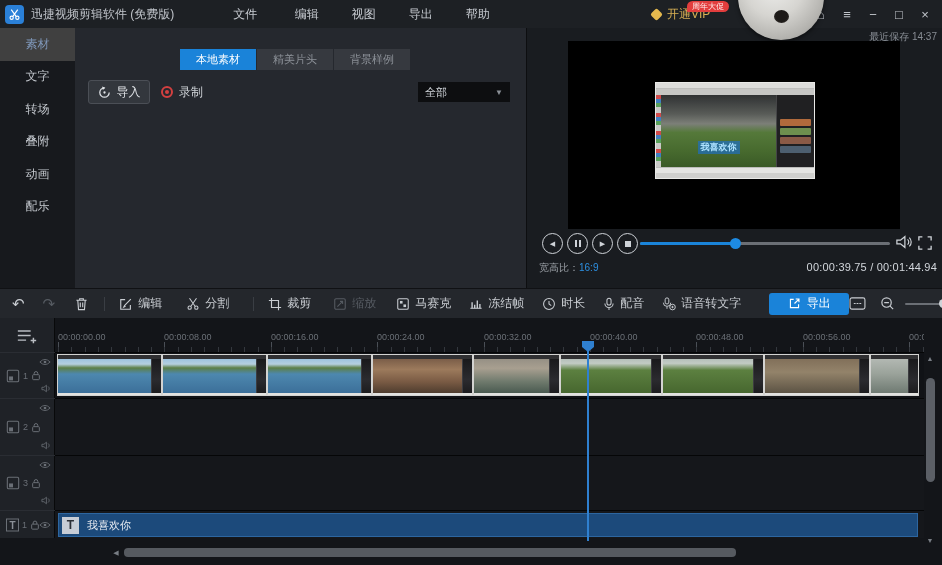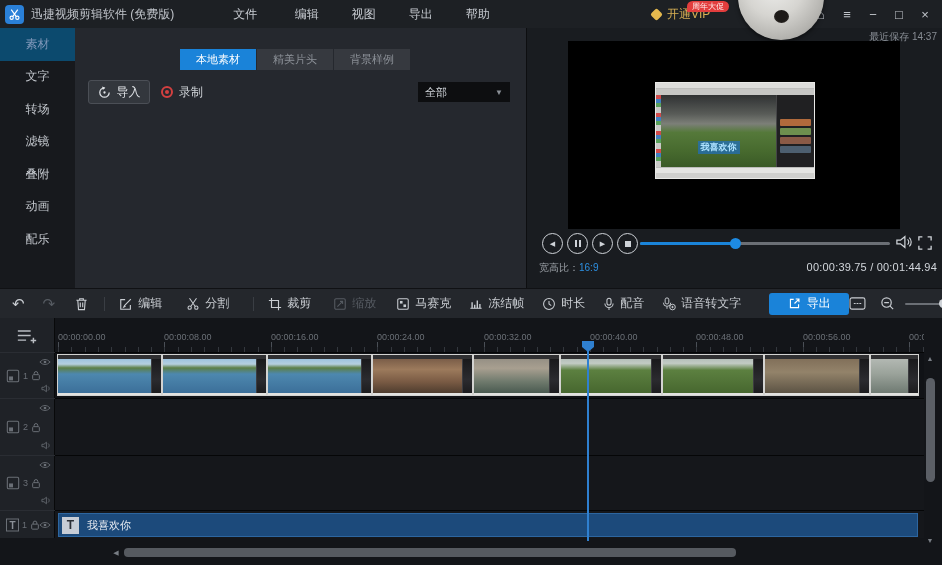--- a/index.html
+++ b/index.html
@@ -20,21 +20,21 @@
   .mascot { position:absolute; left:738px; top:-46px; width:86px; height:86px; border-radius:50%; z-index:9;
             background:radial-gradient(circle at 42% 38%, #ececea 0%, #d6d5d1 40%, #b3b2ae 72%, #84837f 100%);
             box-shadow:0 2px 4px rgba(0,0,0,.5); }
   .mascot::after { content:""; position:absolute; left:36px; top:56px; width:15px; height:13px; border-radius:50%; background:radial-gradient(circle at 50% 45%, #1d1a18 55%, #4a4542 100%); }
   .win-controls { position:absolute; right:4px; top:0; height:28px; display:flex; align-items:center; gap:0; z-index:10; }
   .win-btn { width:26px; text-align:center; font-size:13px; color:#c0c4ca; cursor:default; }
 
   
   .sidebar { position:absolute; left:0; top:28px; width:75px; height:260px; background:#17191d; }
   .side-item { height:32.5px; display:flex; align-items:center; justify-content:center; font-size:12px; color:#c3c7cd; }
-  .side-item.active { background:#0c4a6e; color:#7e96b8; }
+  .side-item.active { background:#404040; color:#7e96b8; }
 
   
   .media-panel { position:absolute; left:75px; top:28px; width:452px; height:260px; background:#25282e; border-right:1px solid #0d0e10; }
   .tabs { position:absolute; left:105px; top:21px; display:flex; gap:1px; }
   .tab { width:76px; height:21px; display:flex; align-items:center; justify-content:center; font-size:11px; background:#36393f; color:#8d9299; }
   .tab.active { background:#1a83d9; color:#ffffff; }
   .import-btn { position:absolute; left:13px; top:52px; width:62px; height:24px; background:#33373d; border:1px solid #4b4f56; border-radius:3px; display:flex; align-items:center; justify-content:center; gap:6px; font-size:12px; color:#e2e5e9; }
   .record-btn { position:absolute; left:86px; top:52px; height:24px; display:flex; align-items:center; gap:6px; font-size:12px; color:#d0d4d8; }
   .rec-dot { width:12px; height:12px; border:2px solid #d34040; border-radius:50%; position:relative; }
   .rec-dot::after { content:""; position:absolute; left:2px; top:2px; width:4px; height:4px; background:#d34040; border-radius:50%; }
@@ -183,23 +183,20 @@
     <div class="side-item active">
         <span>素材</span>
       </div>
     <div class="side-item">
         <span>文字</span>
       </div>
     <div class="side-item">
         <span>转场</span>
       </div>
     <div class="side-item">
-        <span>滤镜</span>
-      </div>
-    <div class="side-item">
         <span>叠附</span>
       </div>
     <div class="side-item">
         <span>动画</span>
       </div>
     <div class="side-item">
         <span>配乐</span>
       </div>
   </div>
 

